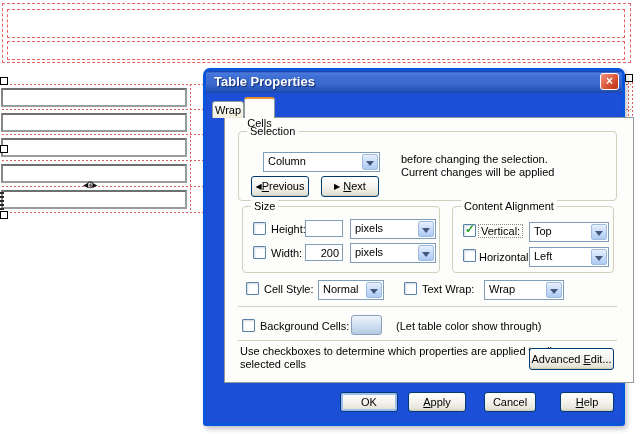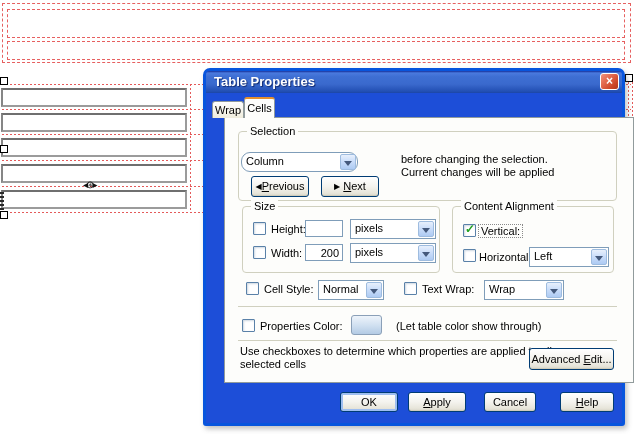--- a/index.html
+++ b/index.html
@@ -30,21 +30,21 @@
     background:linear-gradient(180deg,#16309a 0%,#4a7ade 9%,#3e6fd3 26%,#3a69cd 60%,#2350b4 92%,#1c46a6 100%); }
   .titlebar .ttl { position:absolute; left:8px; top:3px; color:#fff; font-weight:bold;
     font-size:13px; text-shadow:1px 1px 1px #10286e; }
   .closebtn { position:absolute; right:3px; top:2px; width:19px; height:17px;
     border:1px solid #fff; border-radius:3px; color:#fff; font-weight:bold; font-size:12px;
     line-height:15px; text-align:center;
     background:linear-gradient(135deg,#f0927c 0%,#e2674c 40%,#cc4527 75%,#b03a1e 100%); }
   .tab { position:absolute; border:1px solid #919b9c; border-bottom:none;
     border-radius:3px 3px 0 0; text-align:center; font-size:11px; padding-top:2px;
     background:linear-gradient(180deg,#fff,#efecdc); }
-  .tab.active { background:#fdfdfb; border-top:2px solid #e5902e; z-index:3; padding-top:3px; }
+  .tab.active { background:#fdfdfb; border-top:2px solid #e5902e; z-index:3; padding-top:18px; }
   .tabpanel { position:absolute; left:3px; top:46px; width:410px; height:266px;
     background:#fdfdfb; border:1px solid #919b9c;margin-left:15px; }
   .group { position:absolute; border:1px solid #d0d0bf; border-radius:4px; }
   .gcap { position:absolute; top:-7px; left:8px; background:#fdfdfb; padding:0 3px; }
   .cb { position:absolute; width:13px; height:13px; background:#fff;
     border:1px solid #5a81a8; border-radius:1px; box-shadow:inset 1px 1px 2px #cfd8e2; }
   .cb .chk { position:absolute; left:1px; top:-3px; color:#21a121; font-weight:bold; font-size:12px; }
   .lbl { position:absolute; white-space:nowrap; }
   .focus-dotted { outline:1px dotted #8a8a8a; padding:0 2px; }
   .txt { position:absolute; border:1px solid #7f9db9; background:#fff; font-size:11px;
@@ -118,21 +118,21 @@
     </div>
     <div class="tab active" style="left:38px;top:26px;width:31px;height:21px;">
       <span>Cells</span>
     </div>
 
     <div class="tabpanel">
 
       <div class="group" style="left:13px;top:13px;width:379px;height:70px;">
         <span class="gcap">Selection</span>
       </div>
-      <div class="combo" style="left:16px;top:34px;width:117px;height:20px;border-radius:9px;">
+      <div class="combo" style="left:38px;top:34px;width:117px;height:20px;">
         <span class="val">Column</span>
         <span class="dd">
             <span class="tri"></span>
           </span>
       </div>
       <div class="xp-btn" style="left:26px;top:58px;width:58px;height:21px;line-height:19px;">
         <span class="arrow-sm">◀</span><span class="u">P</span><span>revious</span>
       </div>
       <div class="xp-btn" style="left:96px;top:58px;width:58px;height:21px;line-height:19px;">
         <span class="arrow-sm">▶</span> <span class="u">N</span><span>ext</span>
@@ -163,20 +163,26 @@
             </span>
         </div>
       </div>
 
       <div class="group" style="left:227px;top:88px;width:162px;height:67px;">
         <span class="gcap">Content Alignment</span>
         <span class="cb" style="left:10px;top:17px;">
           <span class="chk">✓</span>
         </span>
         <span class="lbl focus-dotted" style="left:26px;top:18px;">Vertical:</span>
+        <div class="combo" style="left:76px;top:15px;width:80px;height:20px;">
+          <span class="val">Top</span>
+          <span class="dd">
+              <span class="tri"></span>
+            </span>
+        </div>
         <span class="cb" style="left:10px;top:42px;"></span>
         <span class="lbl" style="left:26px;top:44px;">Horizontal:</span>
         <div class="combo" style="left:76px;top:40px;width:80px;height:20px;">
           <span class="val">Left</span>
           <span class="dd">
               <span class="tri"></span>
             </span>
         </div>
       </div>
 
@@ -193,21 +199,21 @@
       <div class="combo" style="left:259px;top:162px;width:80px;height:20px;padding-left:13px;">
         <span class="val">Wrap</span>
         <span class="dd">
             <span class="tri"></span>
           </span>
       </div>
 
       <div class="sep" style="left:13px;top:188px;width:379px;"></div>
 
       <span class="cb" style="left:17px;top:201px;"></span>
-      <span class="lbl" style="left:35px;top:202px;">Properties Color:</span>
+      <span class="lbl" style="left:35px;top:202px;">Background Cells:</span>
       <div class="swatch" style="left:126px;top:197px;"></div>
       <span class="lbl" style="left:171px;top:202px;">(Let table color show through)</span>
 
       <div class="sep" style="left:13px;top:222px;width:379px;"></div>
 
       <div class="note" style="left:15px;top:227px;">
         <div>Use checkboxes to determine which properties are applied to all</div>
         <div>selected cells</div>
       </div>
       <div class="xp-btn" style="left:304px;top:230px;width:85px;height:22px;line-height:20px;">

